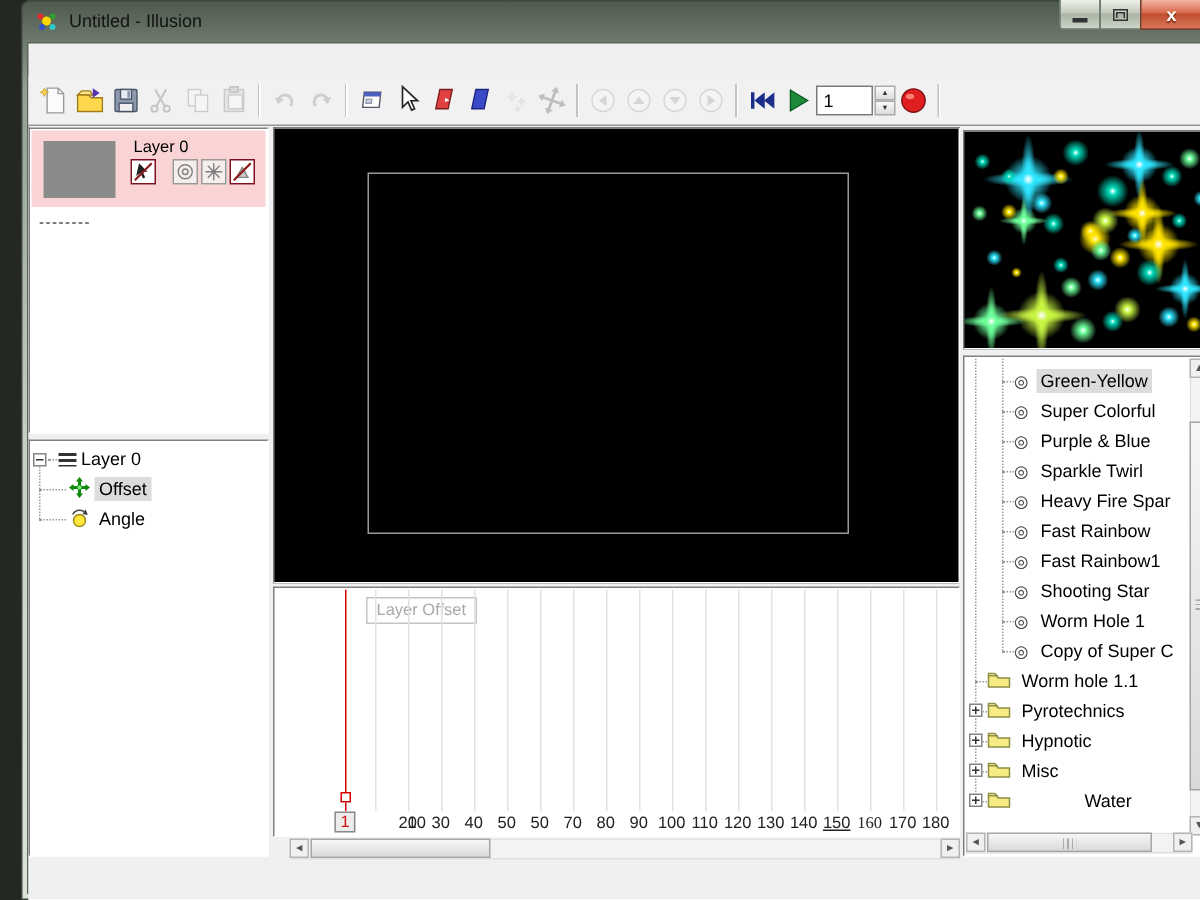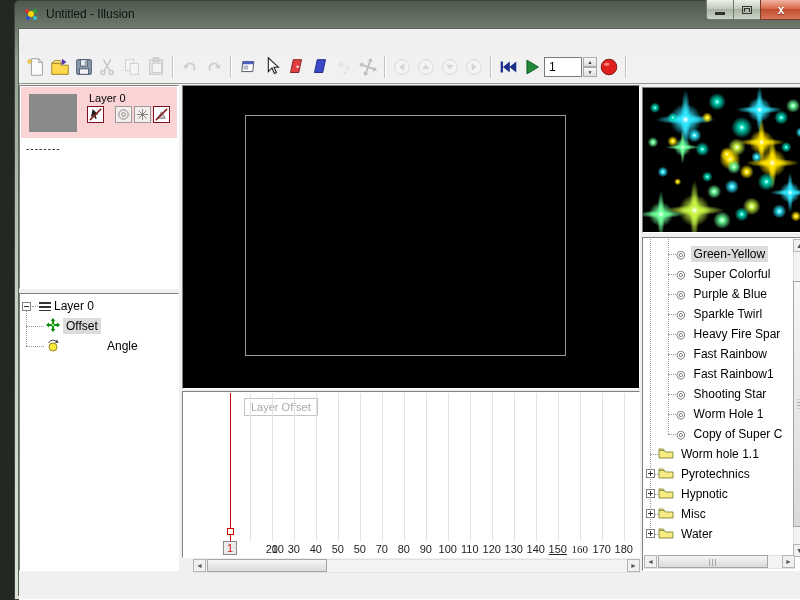--- a/index.html
+++ b/index.html
@@ -356,21 +356,21 @@
                   <path d="M7 0L4.6 3h4.8z"></path>
                   <path d="M7 14L4.6 11h4.8z"></path>
                   <path d="M0 7l3-2.4v4.8z"></path>
                   <path d="M14 7l-3-2.4v4.8z"></path>
                 </g>
                 <circle cx="7" cy="7" r="1.6" fill="#7de87d" stroke="#0d8a0d" stroke-width=".5"></circle>
               </svg></span>
             <span class="tlabel sel">Offset</span>
           </div>
           <div class="guide-h" style="left: 6px; top: 52px; width: 18px;"></div>
-          <div class="trow" style="left: 26px; top: 43px; gap: 41px;">
+          <div class="trow" style="left: 26px; top: 43px;">
             <span style="margin-right: 3px;"><svg viewBox="0 0 14 14" width="14" height="14">
                 <path d="M2.5 5A5 5 0 0 1 11.5 5" fill="none" stroke="#444"></path>
                 <path d="M11 1.5l1.6 3.6L9 4.8z" fill="#444"></path>
                 <circle cx="7" cy="9" r="4" fill="#ffe83a" stroke="#9a8a1a"></circle>
               </svg></span>
             <span class="tlabel">Angle</span>
           </div>
         </div>
 
       <div id="canvas">
@@ -616,21 +616,21 @@
                   <path d="M1 4.5V3h4.2L6.7 4.5z" fill="#fdf6b0" stroke="#8f8f45"></path>
                   <path d="M1 4.5h5l1.5 1.5H15v6H1z" fill="#f6ec83" stroke="#8f8f45"></path>
                 </svg></span>
               <span class="tlabel">Misc</span>
             </div>
             <div class="guide-h" style="left: 6px; top: 295px; width: 8px;"></div>
             <div class="ebox" style="left: 2px; top: 290px;">
               <i class="h"></i>
               <i class="v"></i>
             </div>
-            <div class="trow" style="left: 14px; top: 286px;">
+            <div class="trow" style="left: 14px; top: 286px; gap: 42px;">
               <span style="margin-right: 4px;"><svg viewBox="0 0 16 13" width="16" height="13">
                   <path d="M1 4.5V3h4.2L6.7 4.5z" fill="#fdf6b0" stroke="#8f8f45"></path>
                   <path d="M1 4.5h5l1.5 1.5H15v6H1z" fill="#f6ec83" stroke="#8f8f45"></path>
                 </svg></span>
               <span class="tlabel">Water</span>
             </div>
           </div>
         <div id="fx-vscroll" class="sb-v">
             <div class="sb-btn" style="left: 0px; top: 0px;">▲</div>
             <div class="sb-btn" style="left: 0px; bottom: 0px;">▼</div>

